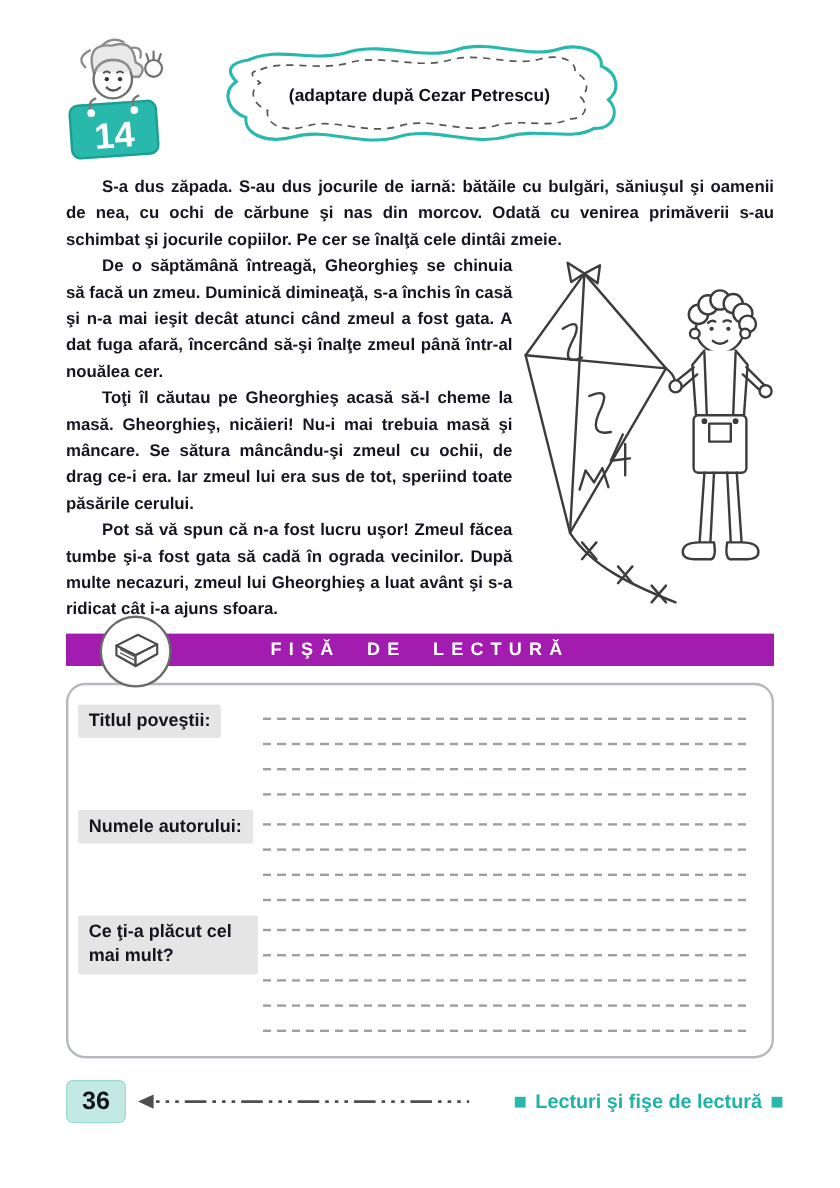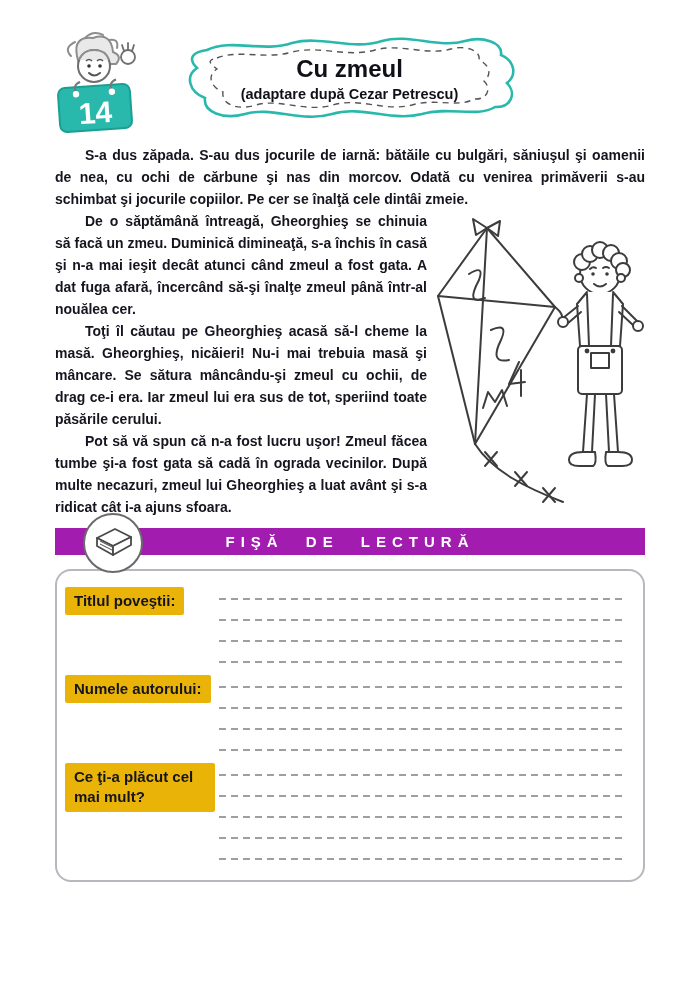--- a/index.html
+++ b/index.html
@@ -22,21 +22,21 @@
   
   .banner-row{position:relative;margin:10px 55px 0;clear:both;}
   .banner{height:27px;background:#a21caf;display:flex;align-items:center;justify-content:center;}
   .banner-title{color:#ffffff;font-weight:700;font-size:15px;letter-spacing:6px;word-spacing:12px;}
   .book-circle{position:absolute;left:28px;top:-15px;width:56px;height:56px;background:#ffffff;
     border:2px solid #6a6a6a;border-radius:50%;display:flex;align-items:center;justify-content:center;}
   
   .worksheet-box{margin:14px 55px 0;border:2px solid #b5b9bd;border-radius:16px;padding:16px 16px 8px 8px;}
   .field{display:flex;margin-bottom:10px;}
   .field-label-col{width:150px;flex:none;}
-  .label{background:#eab308;padding:4px 9px;font-weight:700;font-size:15px;color:#15151f;display:inline-block;border-radius:2px;line-height:1.35;}
+  .label{background:#e5e5e5;padding:4px 9px;font-weight:700;font-size:15px;color:#15151f;display:inline-block;border-radius:2px;line-height:1.35;}
   .lines{flex:1;margin-top:-6px;}
   .ans-line{height:21px;position:relative;}
   .ans-line::after{content:"";position:absolute;left:4px;right:2px;bottom:2px;height:2px;
     background:repeating-linear-gradient(90deg,#9aa0a3 0,#9aa0a3 7px,transparent 7px,transparent 12px);}
   
   .footer{position:absolute;left:55px;right:48px;top:900px;display:flex;align-items:center;}
   .page-number{background:#c3e9e4;border:1px solid #9ed9d2;border-radius:6px;width:48px;height:34px;
     display:flex;align-items:center;justify-content:center;font-size:21px;font-weight:700;color:#15151f;}
   .arrow-line{margin-left:8px;}
   .footer-right{margin-left:auto;display:flex;align-items:center;gap:8px;}
@@ -83,21 +83,20 @@
         <path d="M30,22 C55,10 85,25 115,15 C145,7 175,23 205,13 C232,5 262,21 288,13
                  C305,8 326,14 324,27 C338,33 340,47 330,55 C340,65 334,80 318,79
                  C300,90 272,78 245,86 C215,94 185,77 155,86 C125,95 95,78 68,86
                  C46,92 26,84 28,70 C12,64 8,48 20,40 C10,30 16,24 30,22 Z" fill="#ffffff" stroke="#29b9ac" stroke-width="2.6"></path>
         <path d="M40,30 C62,21 88,32 115,24 C143,17 170,30 198,22 C223,15 250,28 274,21
                  C288,17 304,22 302,32 C313,37 315,47 307,53 C315,61 310,72 297,71
                  C282,80 258,70 235,77 C208,84 182,69 156,77 C129,85 102,70 79,77
                  C60,83 44,76 46,64 C33,59 30,47 40,41 C32,35 30,32 40,30 Z" fill="none" stroke="#555555" stroke-width="1.4" stroke-dasharray="6 5"></path>
       </svg>
       <div class="cloud-text">
-        <div class="story-title">Cu zmeul</div>
         <div class="story-subtitle">(adaptare după Cezar Petrescu)</div>
       </div>
     </div>
   </div>
 
   <section class="story">
     <p>S-a dus zăpada. S-au dus jocurile de iarnă: bătăile cu bulgări, săniuşul şi oamenii de nea, cu ochi de cărbune şi nas din morcov. Odată cu venirea primăverii s-au schimbat şi jocurile copiilor. Pe cer se înalţă cele dintâi zmeie.</p>
 
     <div class="illustration-float">
       <svg width="210" height="308" viewBox="0 0 210 308">
@@ -213,14 +212,26 @@
         <div class="ans-line"></div>
         <div class="ans-line"></div>
         <div class="ans-line"></div>
         <div class="ans-line"></div>
         <div class="ans-line"></div>
       </div>
     </div>
 
   </section>
 
+  <div class="footer">
+    <div class="page-number">36</div>
+    <svg class="arrow-line" width="280" height="16" viewBox="0 0 280 16">
+      <polygon points="2,8 15,2 15,14" fill="#4f4f4f"></polygon>
+      <line x1="17" y1="8" x2="278" y2="8" stroke="#4f4f4f" stroke-width="2.4" stroke-dasharray="3 5 3 5 3 5 18 5"></line>
+    </svg>
+    <div class="footer-right">
+      <span class="sq"></span>
+      <span class="section-title">Lecturi şi fişe de lectură</span>
+      <span class="sq"></span>
+    </div>
+  </div>
 
 </div>
 
 </body></html>

